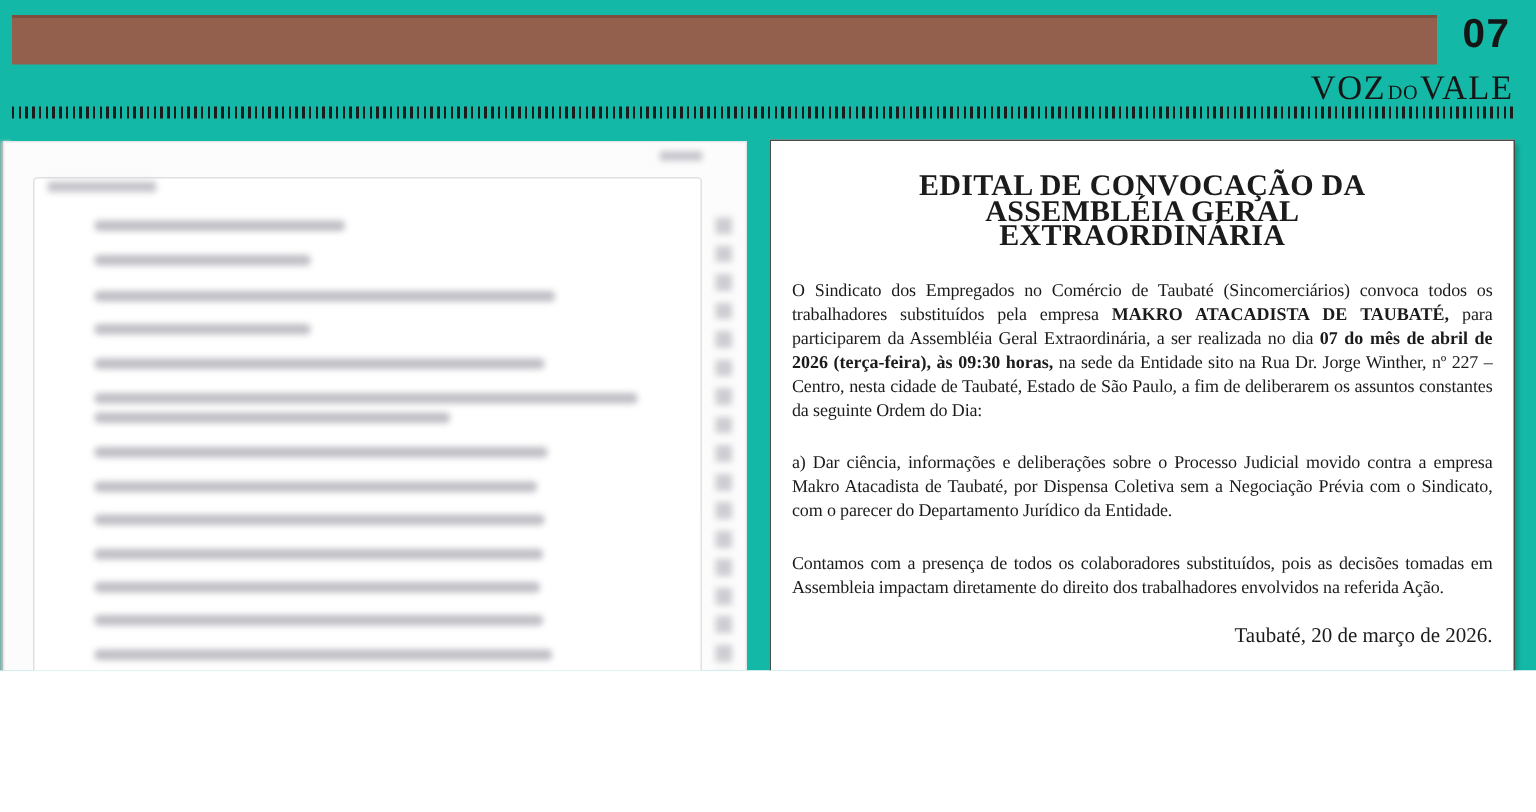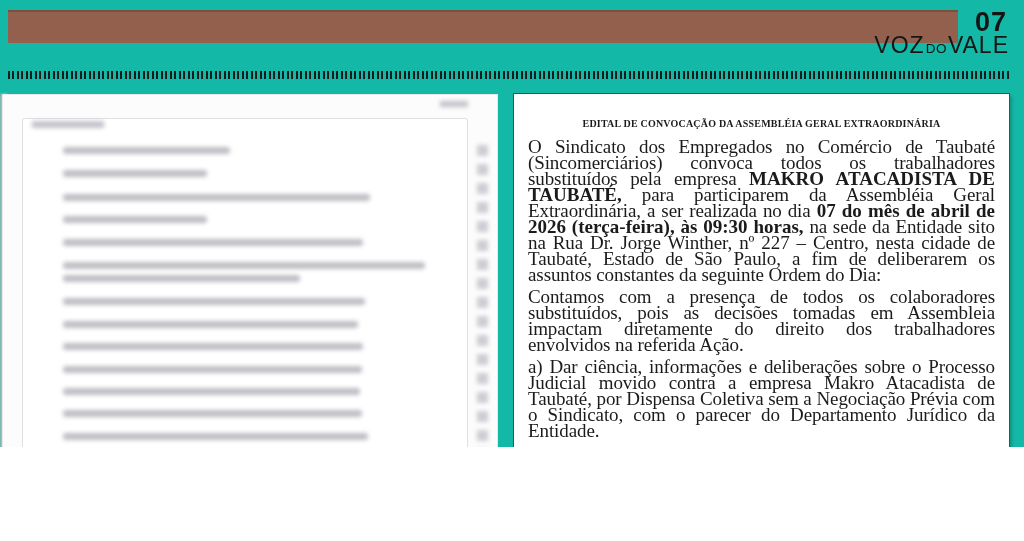--- a/index.html
+++ b/index.html
@@ -16,22 +16,22 @@
     position:absolute;top:7px;right:17px;
     font-family:"Liberation Sans",sans-serif;font-weight:bold;
     font-size:27px;letter-spacing:1px;color:#151515;
   }
   .dateline{
     position:absolute;left:13px;top:49px;
     font-family:"Liberation Sans",sans-serif;font-size:12.5px;color:#242424;
     word-spacing:3px;letter-spacing:.2px;
   }
   .masthead{
-    position:absolute;right:15px;top:32px;color:#161616;
-    font-family:Liberation Sans, sans-serif;letter-spacing:1px;white-space:nowrap;
+    position:absolute;right:15px;top:46px;color:#161616;
+    font-family:Liberation Serif, serif;letter-spacing:1px;white-space:nowrap;
   }
   .masthead .big{font-size:23px;}
   .masthead .small{font-size:13.5px;letter-spacing:.5px;padding:0 1px;}
   .hatch{
     position:absolute;left:8px;top:71px;width:1002px;height:8px;
     background:repeating-linear-gradient(90deg,#1c1c1c 0,#1c1c1c 1.6px,transparent 1.6px,transparent 4.5px);
   }
   
   .scan{
     position:absolute;left:2px;top:94px;width:496px;height:447px;
@@ -67,25 +67,25 @@
     position:absolute;left:513px;top:93px;width:497px;height:431px;
     background:#ffffff;border:1.5px solid #4a4a4a;box-sizing:border-box;
     box-shadow:2px 3px 3px rgba(0,0,0,.20);
     padding:11px 14px;overflow:hidden;
   }
   .notice-title{
     margin:0;font-size:15px;font-weight:bold;text-align:center;
     letter-spacing:.2px;line-height:17px;
   }
   .notice-subtitle{
-    margin:11px auto 0;max-width:370px;font-size:10px;font-weight:bold;
+    margin:11px auto 0;max-width:370px;font-size:20px;font-weight:bold;
     text-align:center;letter-spacing:.2px;line-height:16.5px;
   }
   .notice-box p.body{
-    margin:6px 0 0;font-size:19px;line-height:16px;
+    margin:19px 0 0;font-size:12px;line-height:16px;
     text-align:justify;letter-spacing:-.1px;
   }
   .notice-box p.body b{letter-spacing:0;}
   .notice-date{margin:18px 0 0;font-size:14px;text-align:right;}
   .notice-sig{
     margin:24px 0 0;font-size:14.5px;font-weight:bold;text-align:center;
     line-height:17px;letter-spacing:.2px;
   }
   
   .footer-bar{
@@ -126,21 +126,21 @@
     <div class="blurline" style="left:61px;top:316px;width:299px"></div>
     <div class="blurline" style="left:61px;top:339px;width:305px"></div>
     <div class="blurline" style="left:61px;top:362px;width:297px"></div>
     <div class="blurline" style="left:61px;top:384px;width:292px"></div>
     <div class="blurline" style="left:61px;top:404px;width:114px"></div>
   </div>
 
   <div class="notice-box">
     <h2 class="notice-subtitle">EDITAL DE CONVOCAÇÃO DA ASSEMBLÉIA GERAL EXTRAORDINÁRIA</h2>
     <p class="body"><span>O Sindicato dos Empregados no Comércio de Taubaté (Sincomerciários) convoca todos os trabalhadores substituídos pela empresa </span><b>MAKRO ATACADISTA DE TAUBATÉ,</b><span> para participarem da Assembléia Geral Extraordinária, a ser realizada no dia </span><b>07 do mês de abril de 2026 (terça-feira), às 09:30 horas,</b><span> na sede da Entidade sito na Rua Dr. Jorge Winther, nº 227 – Centro, nesta cidade de Taubaté, Estado de São Paulo, a fim de deliberarem os assuntos constantes da seguinte Ordem do Dia:</span></p>
+    <p class="body">a) Dar ciência, informações e deliberações sobre o Processo Judicial movido contra a empresa Makro Atacadista de Taubaté, por Dispensa Coletiva sem a Negociação Prévia com o Sindicato, com o parecer do Departamento Jurídico da Entidade.</p>
     <p class="body">Contamos com a presença de todos os colaboradores substituídos, pois as decisões tomadas em Assembleia impactam diretamente do direito dos trabalhadores envolvidos na referida Ação.</p>
-    <p class="body">a) Dar ciência, informações e deliberações sobre o Processo Judicial movido contra a empresa Makro Atacadista de Taubaté, por Dispensa Coletiva sem a Negociação Prévia com o Sindicato, com o parecer do Departamento Jurídico da Entidade.</p>
     <p class="notice-date">Taubaté, 20 de março de 2026.</p>
     <p class="notice-sig"><br><span>SINDICATO</span></p>
   </div>
 
   <div class="footer-bar"></div>
 
 </div>
 
 </body></html>

